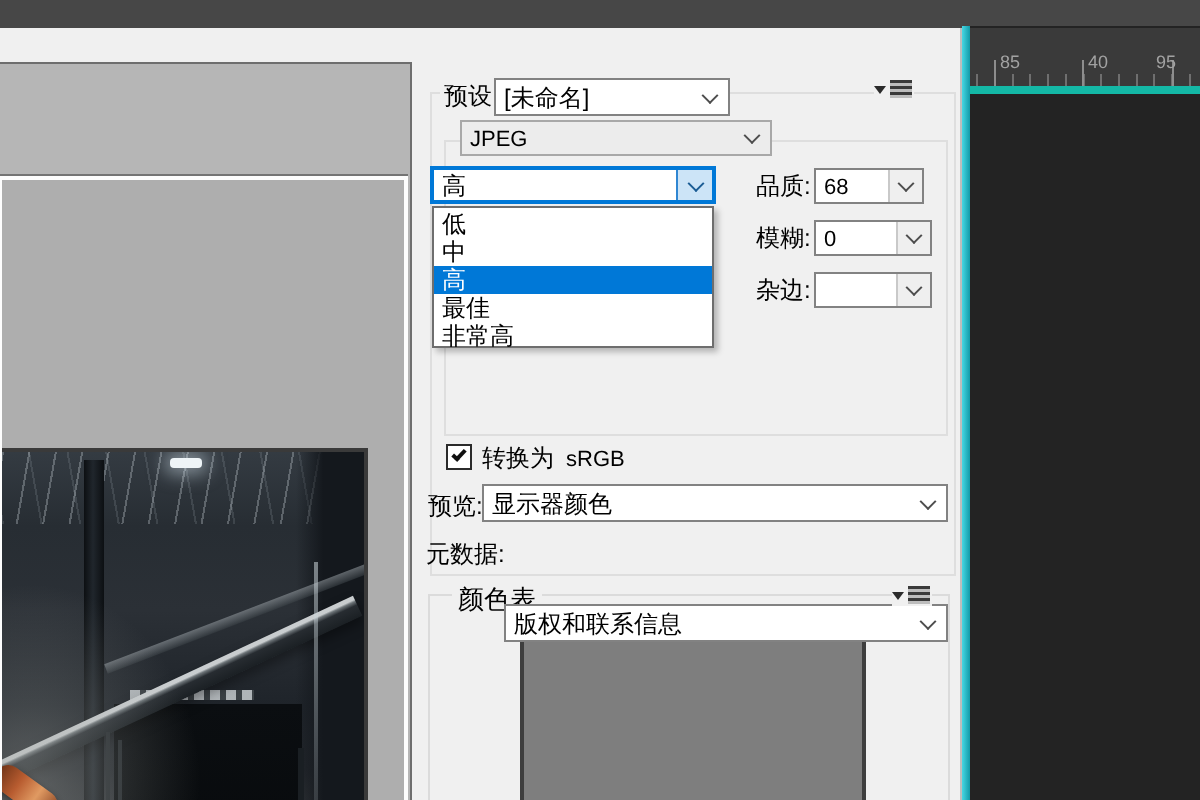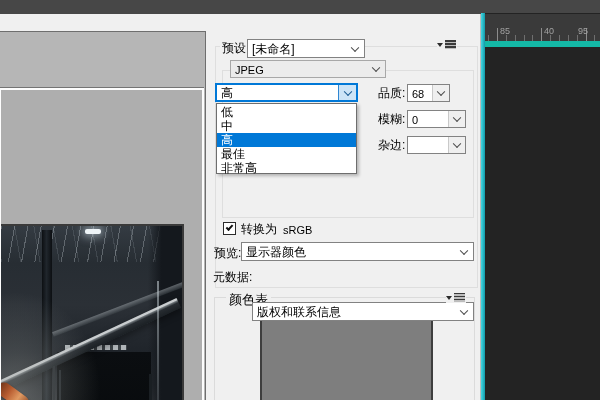--- a/index.html
+++ b/index.html
@@ -7,21 +7,21 @@
   #app{position:relative;width:600px;height:400px;overflow:hidden;
        font-family:"Liberation Sans","DejaVu Sans",sans-serif;font-size:12px;color:#000;
        background:#f0f0f0;}
   #app *{box-sizing:border-box;}
 
   
   .top-strip{position:absolute;left:0;top:0;width:600px;height:14px;background:#474747;}
   .dialog-bg{position:absolute;left:0;top:14px;width:481px;height:386px;background:#f0f0f0;border-right:1px solid #bdbdbd;}
   .ps-window{position:absolute;left:481px;top:13px;width:119px;height:387px;background:#232323;}
   .accent-edge{position:absolute;left:481px;top:13px;width:4px;height:387px;background:linear-gradient(90deg,#46d7e3,#129aa8);}
-  .ps-ruler{position:absolute;left:485px;top:14px;width:115px;height:33px;background:#3a3a3a;border-bottom:6px solid #14b8a6;}
+  .ps-ruler{position:absolute;left:485px;top:14px;width:115px;height:33px;background:#3a3a3a;border-bottom:4px solid #14b8a6;}
   .ruler-ticks{position:absolute;left:0;bottom:0;width:100%;height:6px;
        background:repeating-linear-gradient(90deg,#6f6f6f 0 1px,rgba(0,0,0,0) 1px 8.85px);background-position:12px 0;}
   .ruler-major{position:absolute;bottom:0;width:1px;height:13px;background:#8d8d8d;}
   .ruler-label{position:absolute;top:12px;font-size:9px;color:#a2a2a2;line-height:10px;}
 
   
   .preview-area{position:absolute;left:0;top:31px;width:206px;height:369px;background:#b6b6b6;
        border-top:1px solid #6e6e6e;border-right:1px solid #6e6e6e;}
   .preview-pane{position:absolute;left:0;top:56px;width:204px;height:344px;background:#aeaeae;
        border-top:2px solid #fdfdfd;border-right:2px solid #fdfdfd;border-left:1px solid #fdfdfd;
@@ -158,21 +158,21 @@
 
   <div class="dropdown-list">
     <div class="dd-item">低</div>
     <div class="dd-item">中</div>
     <div class="dd-item selected">高</div>
     <div class="dd-item">最佳</div>
     <div class="dd-item">非常高</div>
   </div>
 
   <span class="lbl" style="left:378px;top:86px;">品质:</span>
-  <div class="combo num" style="left:407px;top:84px;width:43px;height:18px;">
+  <div class="combo num" style="left:407px;top:84px;width:55px;height:18px;">
     <span>68</span>
     <span class="arrowbox">
       <span class="chev"></span>
     </span>
   </div>
 
   <span class="lbl" style="left:378px;top:112px;">模糊:</span>
   <div class="combo num" style="left:407px;top:110px;width:59px;height:18px;">
     <span>0</span>
     <span class="arrowbox">

